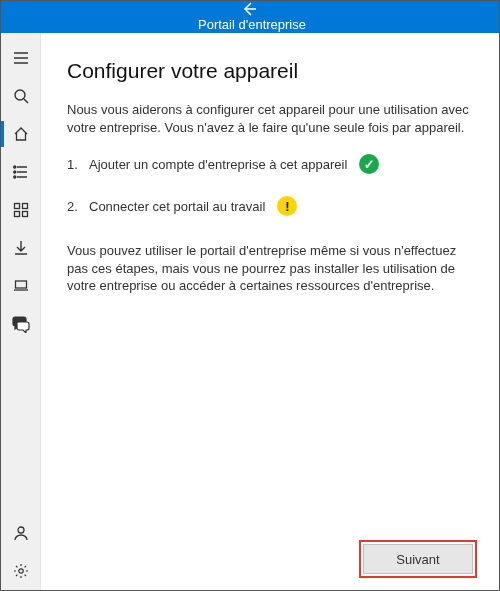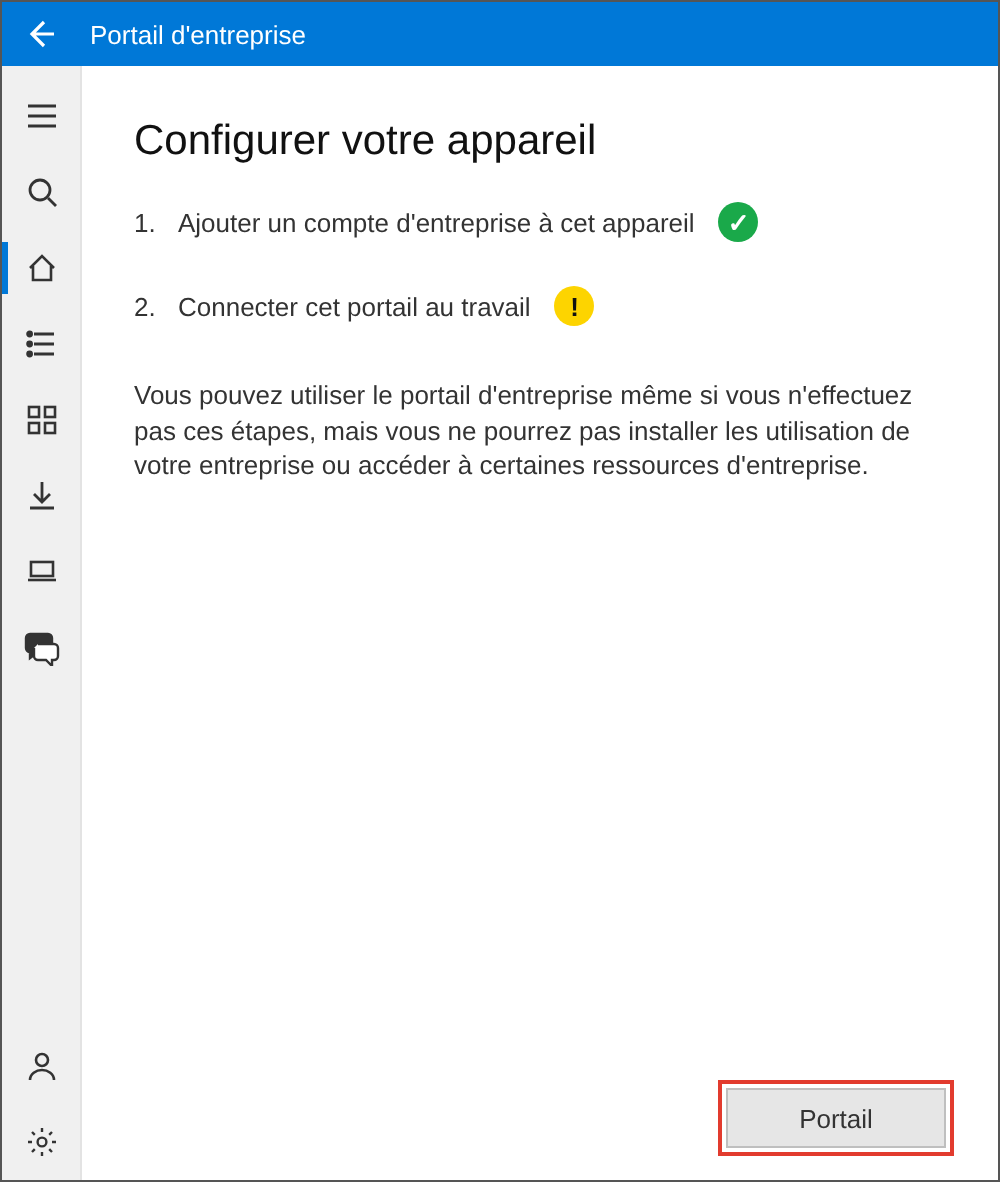--- a/index.html
+++ b/index.html
@@ -12,20 +12,21 @@
     overflow:hidden;
     display:flex; flex-direction:column;
     color:#222;
   }
   .titlebar{
     height:32px;
     background:#0078d7;
     color:#fff;
     display:flex; align-items:center;
     font-size:13px;
+    flex-direction:column;
   }
   .titlebar .back{
     width:40px; display:flex; align-items:center; justify-content:center;
   }
   .titlebar .back svg{ display:block; }
   .titlebar .title{
     padding-left:4px;
   }
   .body{
     flex:1;
@@ -177,33 +178,34 @@
     <div class="sb-btn">
       <svg width="16" height="16" viewBox="0 0 16 16" fill="none" stroke="#333" stroke-width="1.2">
         <circle cx="8" cy="8" r="2.2"></circle>
         <path d="M8 1v2M8 13v2M1 8h2M13 8h2M3 3l1.4 1.4M11.6 11.6L13 13M13 3l-1.4 1.4M4.4 11.6L3 13"></path>
       </svg>
     </div>
   </div>
 
   <div class="content">
     <h1>Configurer votre appareil</h1>
+    <p class="intro">Nous vous aiderons à configurer cet appareil pour une utilisation avec votre entreprise. Vous n'avez à le faire qu'une seule fois par appareil.</p>
 
     <ol class="steps">
       <li>
         <span class="step-num">1.</span>
         <span class="step-text">Ajouter un compte d'entreprise à cet appareil</span>
         <span class="status done"></span>
       </li>
       <li>
         <span class="step-num">2.</span>
         <span class="step-text">Connecter cet portail au travail</span>
         <span class="status warn"></span>
       </li>
     </ol>
 
     <p class="note">Vous pouvez utiliser le portail d'entreprise même si vous n'effectuez pas ces étapes, mais vous ne pourrez pas installer les utilisation de votre entreprise ou accéder à certaines ressources d'entreprise.</p>
 
     <div class="footer">
-      <div class="next-btn">Portail</div>
+      <div class="next-btn">Suivant</div>
     </div>
   </div>
 </div>
 
 </body></html>

